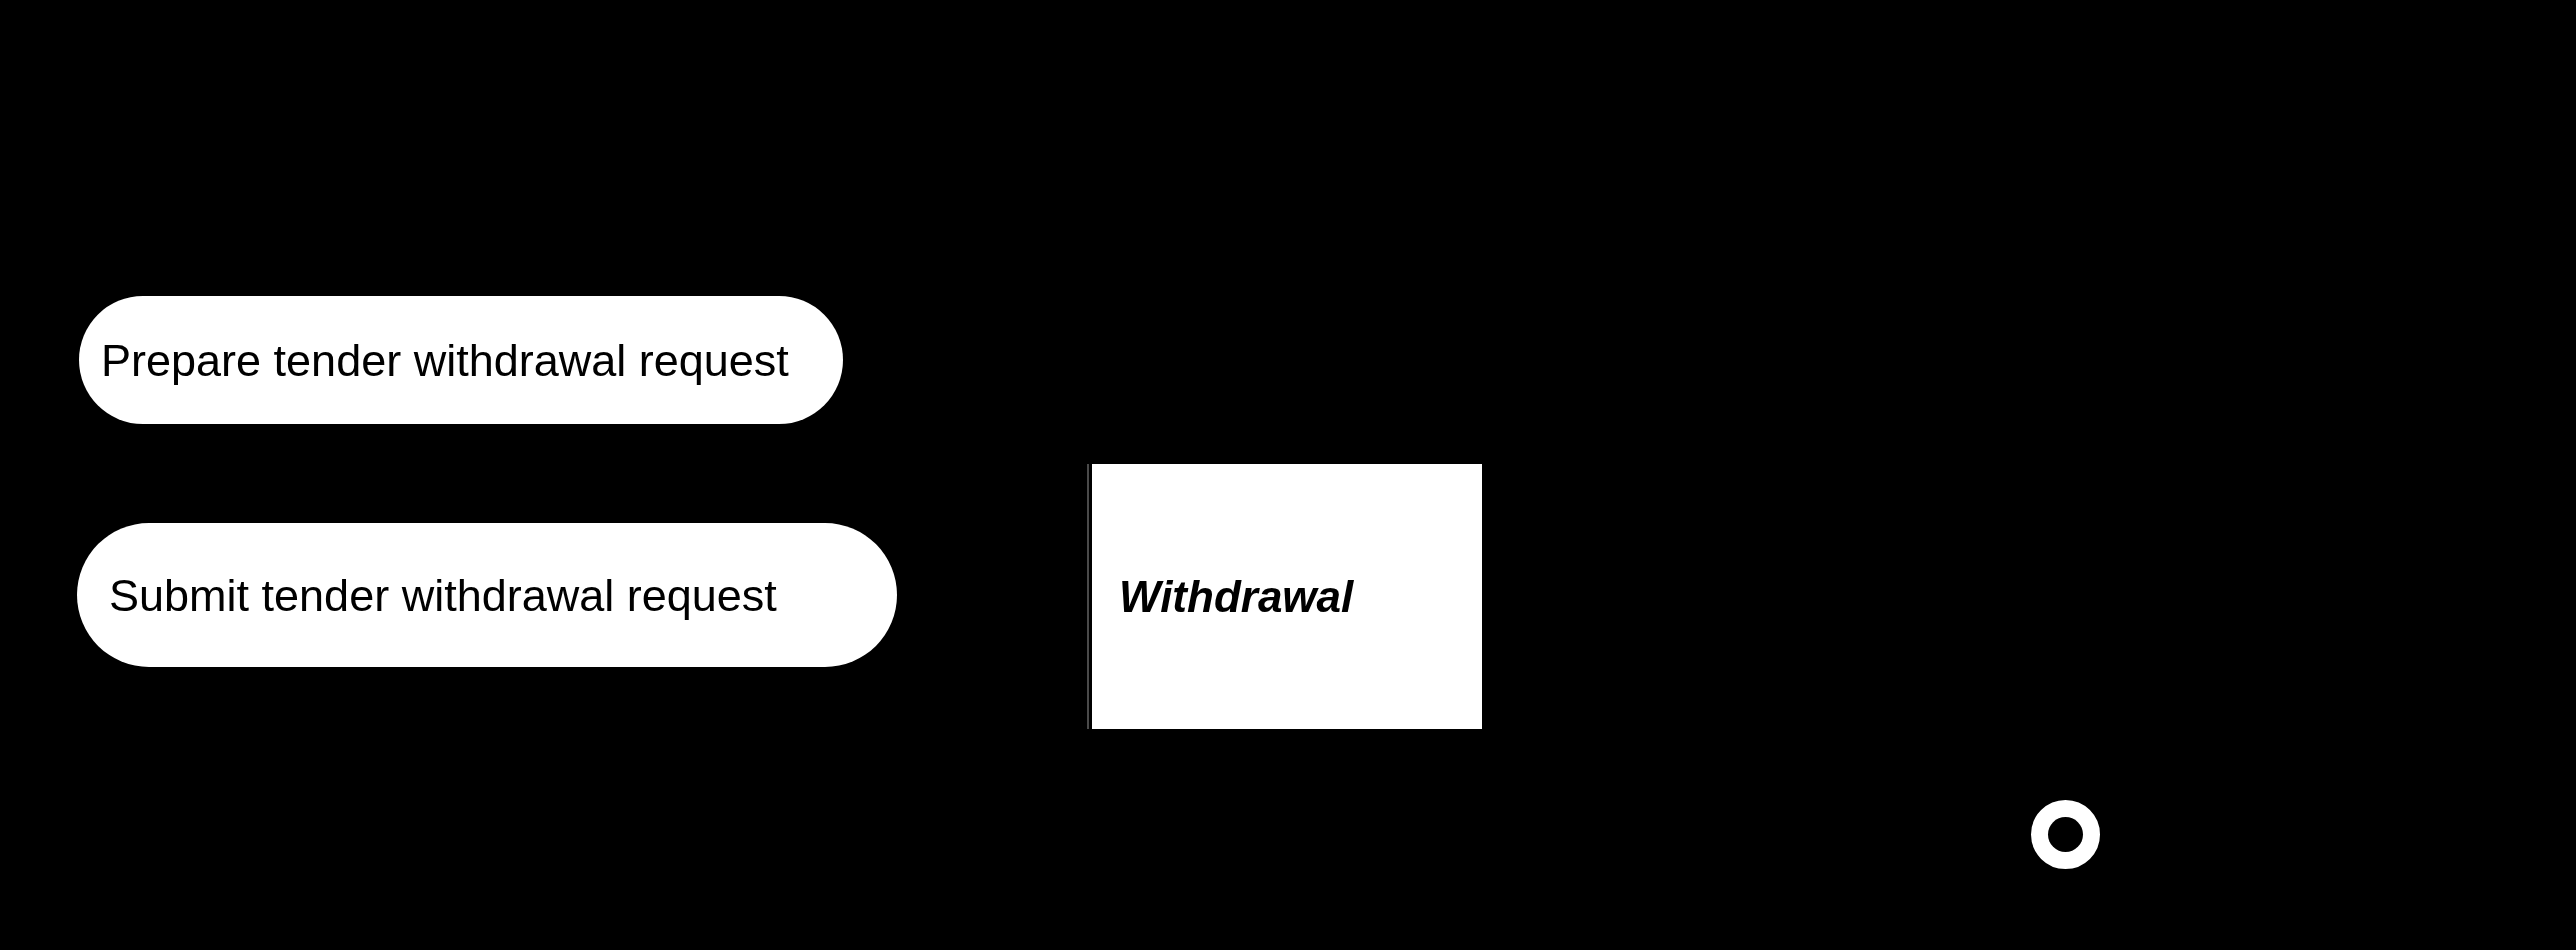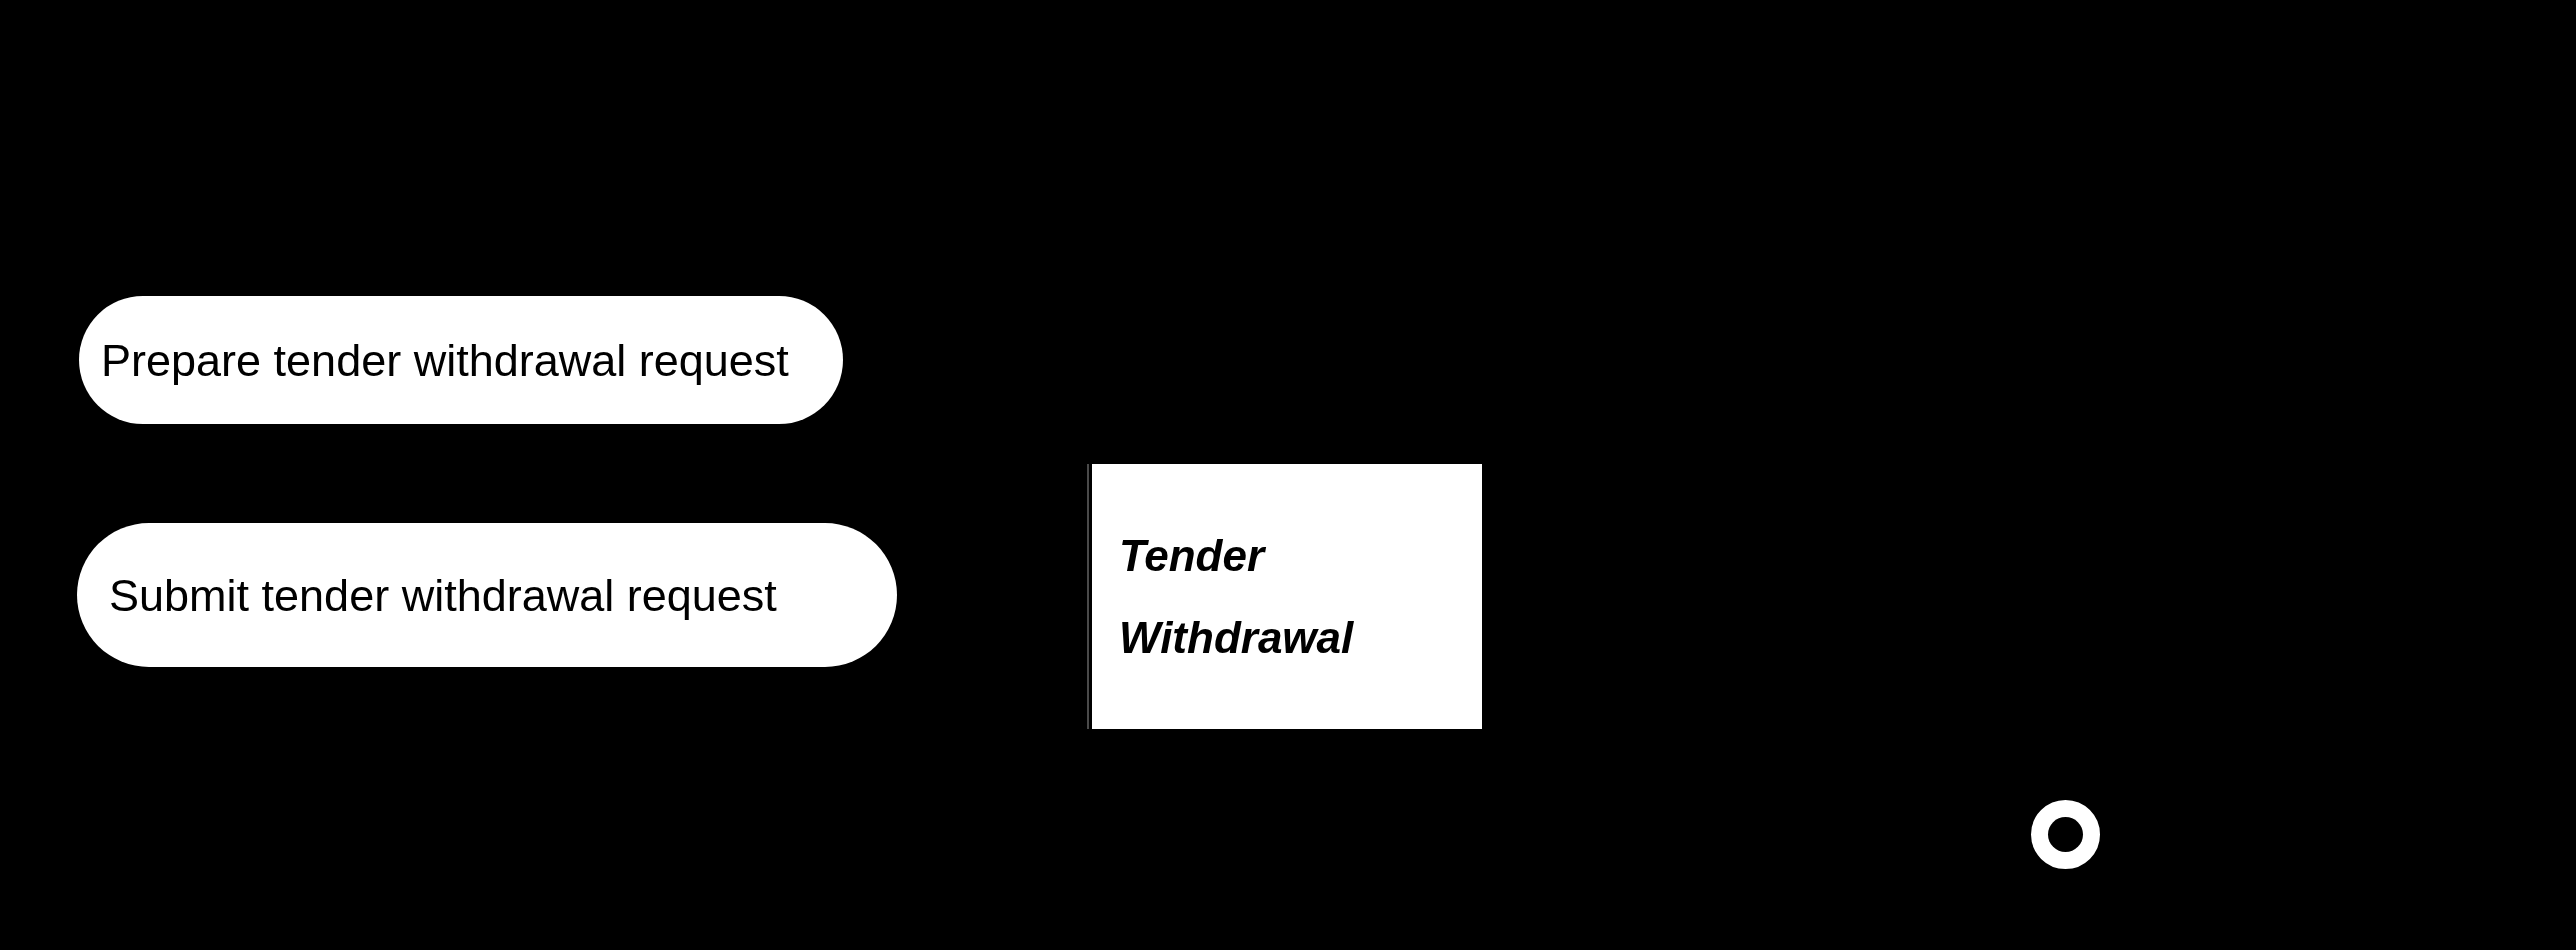--- a/index.html
+++ b/index.html
@@ -140,21 +140,20 @@
     <span class="pill-label">Prepare tender withdrawal request</span>
   </div>
 
   <div class="pill" id="node-submit">
     <span class="pill-label">Submit tender withdrawal request</span>
   </div>
 
   <div id="tender-withdrawal-left-rule"></div>
 
   <div id="node-tender-withdrawal">
-    <span class="box-label">Tender</span>
     <span class="box-label">Withdrawal</span>
   </div>
 
 
   <div id="node-end-event">
     <span class="ring">
       <span class="ring-hole"></span>
     </span>
   </div>
 

